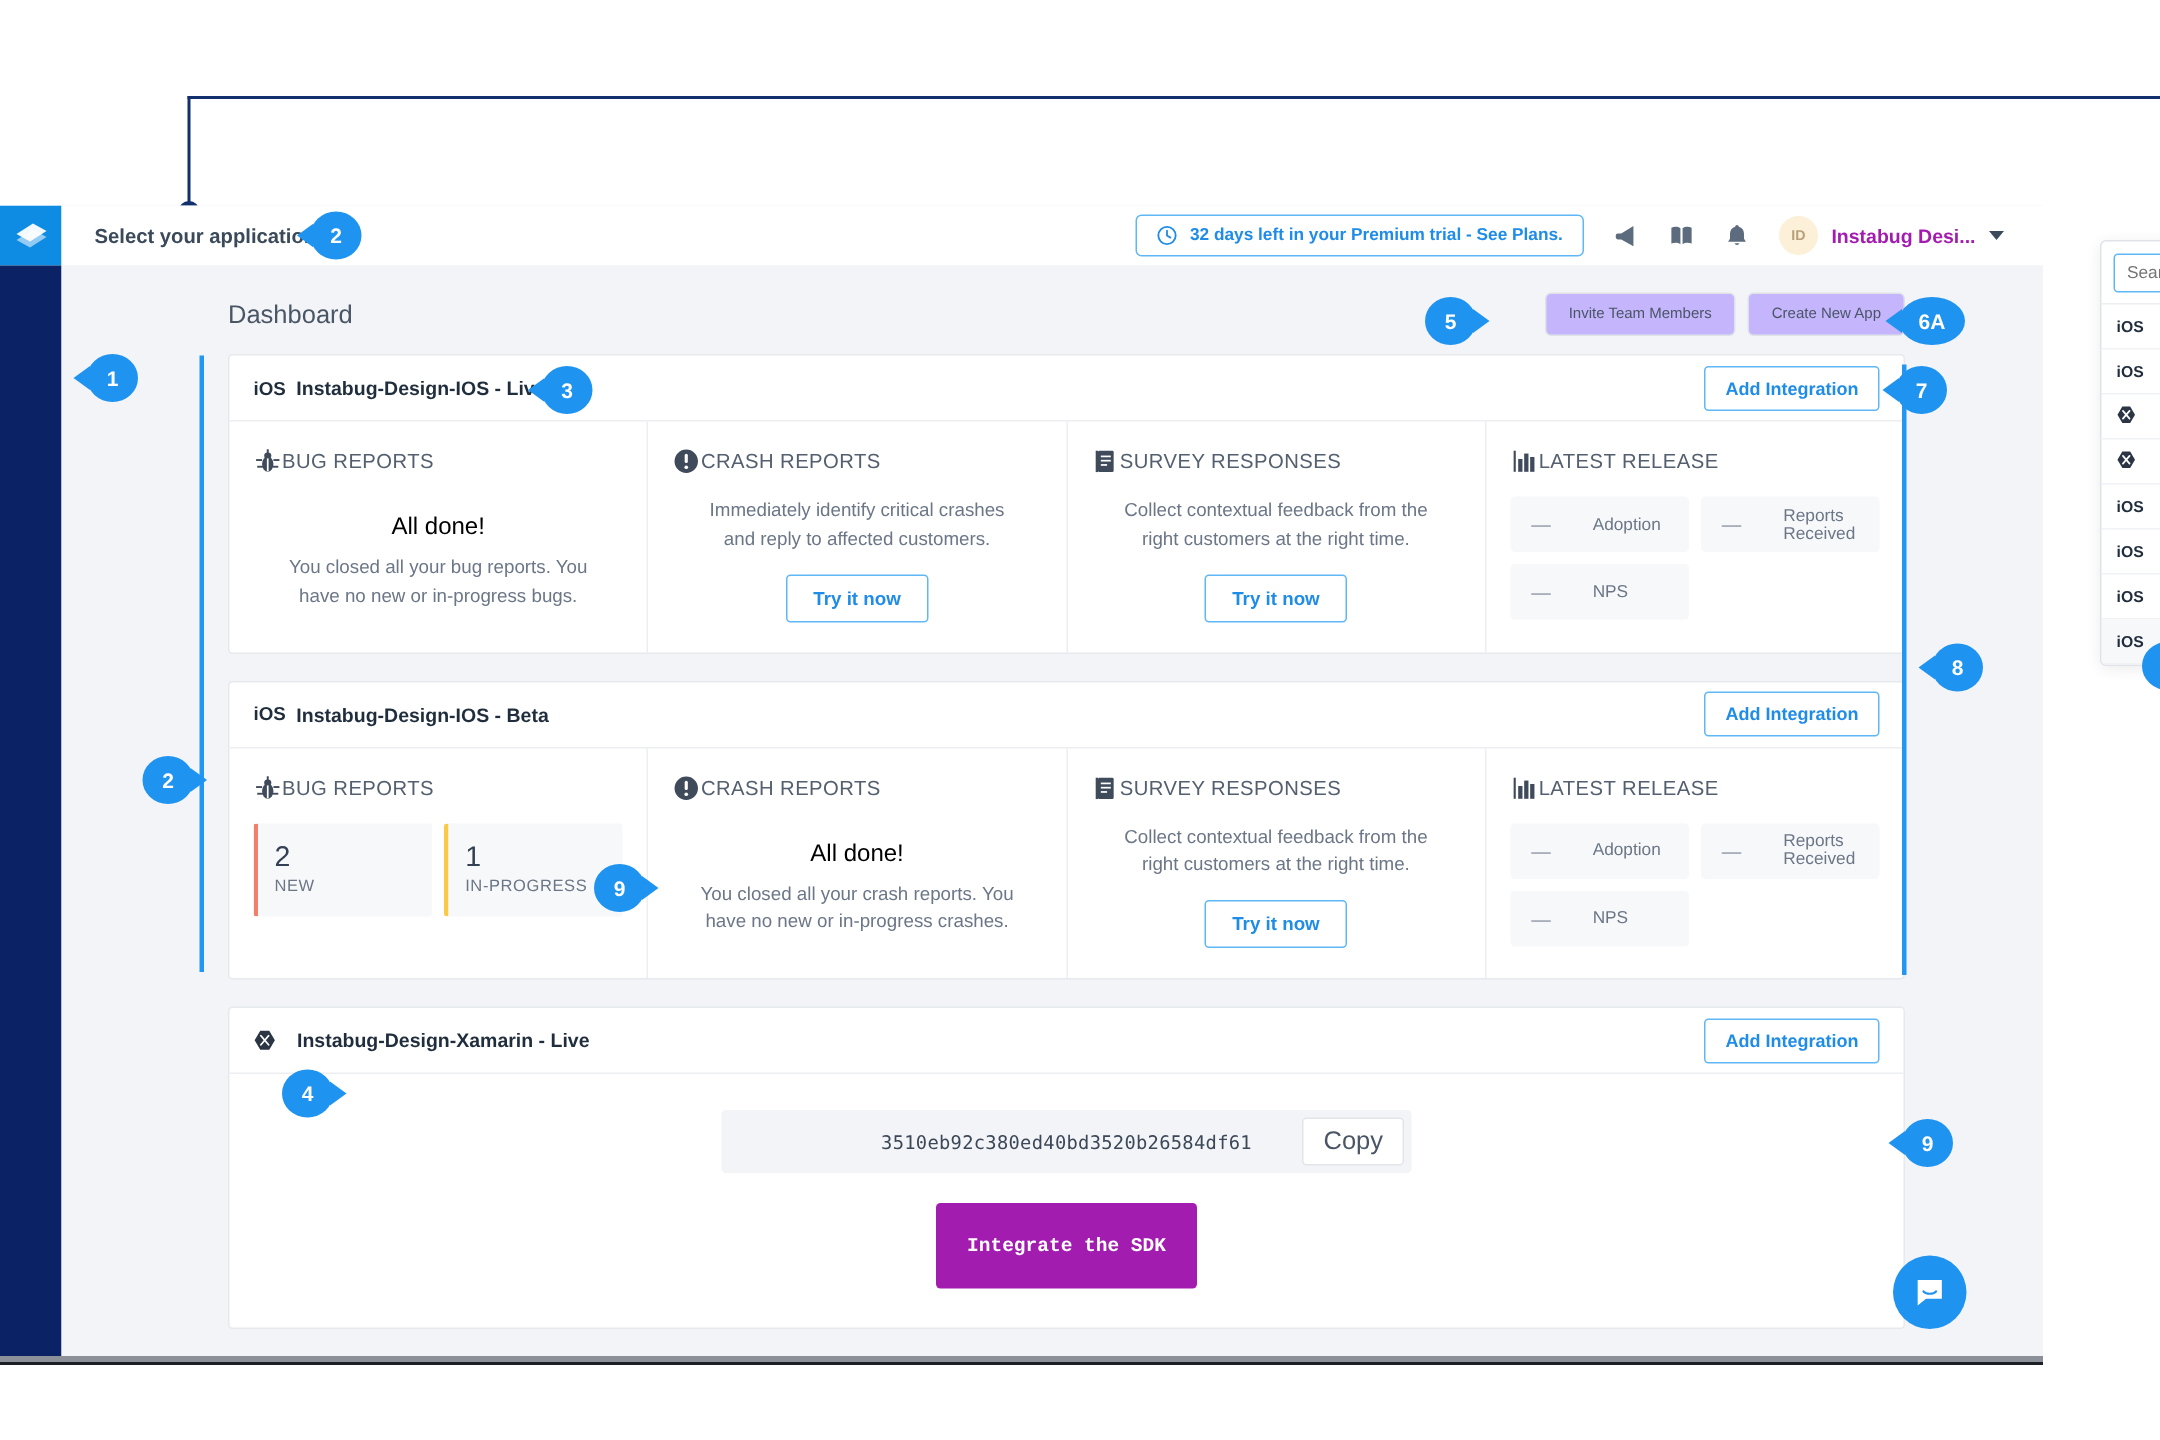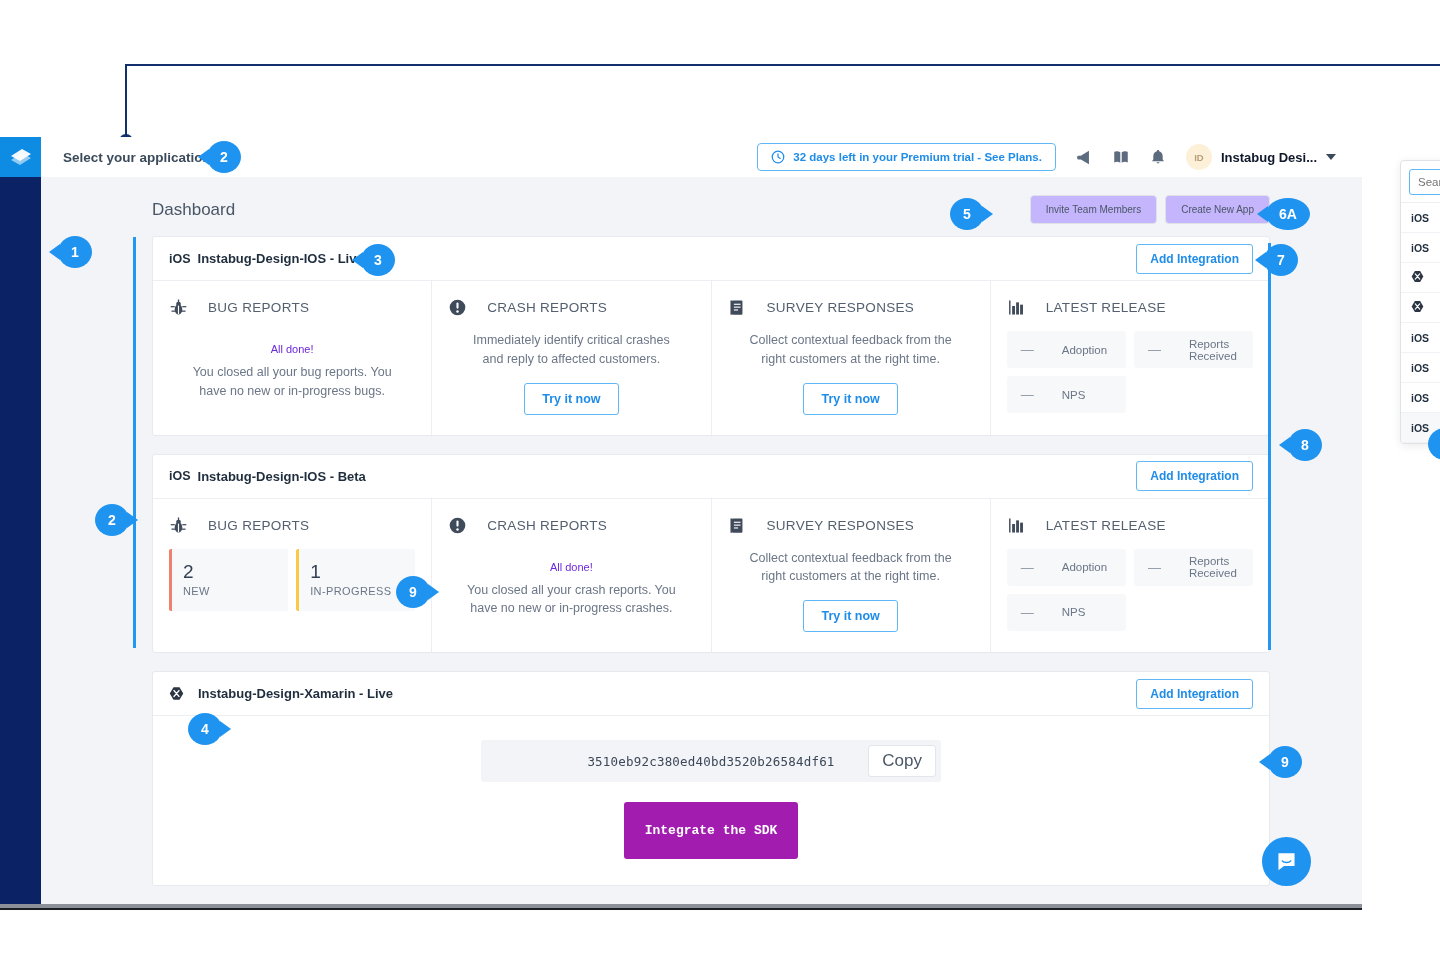--- a/index.html
+++ b/index.html
@@ -63,21 +63,21 @@
     border:1px solid #5fb8f5; border-radius:4px;
     padding:6px 13px; background:#fff;
     font-size:11.5px; font-weight:700; color:#1f8ce8; cursor:pointer;
   }
   .hicon { color:#5d6b7e; display:flex; align-items:center; }
   #avatar {
     width:26px;height:26px;border-radius:50%;background:#fdf0d8;
     display:flex;align-items:center;justify-content:center;
     font-size:9.5px;font-weight:700;color:#b8a07a;
   }
-  #user-name { font-size:13px; font-weight:700; color:#0f172a; }
+  #user-name { font-size:13px; font-weight:700; color:#a21caf; }
   #user-wrap { display:flex; align-items:center; gap:9px; cursor:pointer; }
 
   
   #page { position:absolute; left:41px; top:177px; width:1321px; height:730px; background:#f2f4f7; overflow:hidden; }
   #page-head { display:flex; align-items:center; padding:18px 92px 12px 111px; }
   #page-title { font-size:17px; color:#4a5666; font-weight:400; }
   #page-head-btns { margin-left:auto; display:flex; gap:8px; }
   .ghost-btn {
     background:#c4b5fd; border:1px solid #dfe3e8; border-radius:4px;
     font-size:10px; color:#4a5666; padding:8px 15px; cursor:pointer;
@@ -98,25 +98,25 @@
     color:#1f8ce8; font-size:12px; font-weight:700; padding:7px 13px; cursor:pointer;
     font-family:"Liberation Sans", sans-serif;
   }
   .card-body { display:flex; }
   .col {
     flex:1; padding:17px 16px 20px; border-right:1px solid #eceef1;
     display:flex; flex-direction:column; align-items:center;
   }
   .col:last-child { border-right:none; }
   .col-head {
-    display:flex; align-items:center; gap:20px; align-self:flex-start;
+    display:flex; align-items:center; gap:0; align-self:flex-start;
     margin-bottom:14px;
   }
   .col-title { font-size:13.5px; letter-spacing:.3px; color:#54606f; }
-  .alldone { color:#6d28d9; font-size:11px; margin:12px 0 8px; }
+  .alldone { color:#000000; font-size:16px; margin:12px 0 8px; }
   .blurb { font-size:12.5px; color:#6b7687; line-height:1.5; text-align:center; max-width:220px; }
   .tryit {
     margin-top:14px; background:#fff; border:1px solid #5fb8f5; border-radius:3px;
     color:#1f8ce8; font-size:12.5px; font-weight:700; padding:8px 17px; cursor:pointer;
     font-family:"Liberation Sans", sans-serif;
   }
   .counts { display:flex; gap:8px; align-self:flex-start; width:100%; }
   .count-tile {
     flex:1; background:#f7f8fa; border-left:3px solid #f0806b; border-radius:2px;
     padding:12px 11px 14px;

